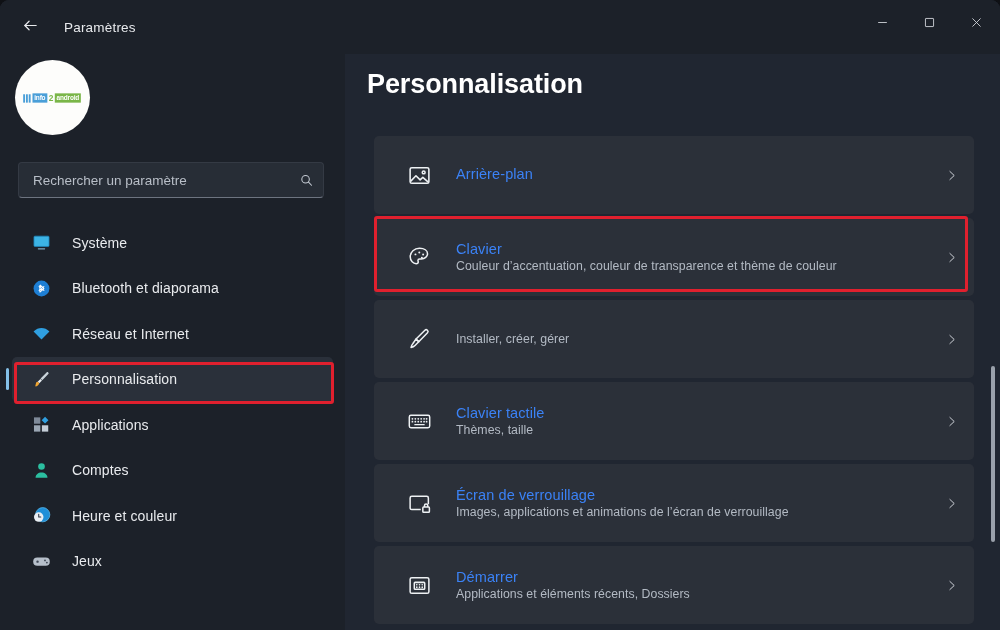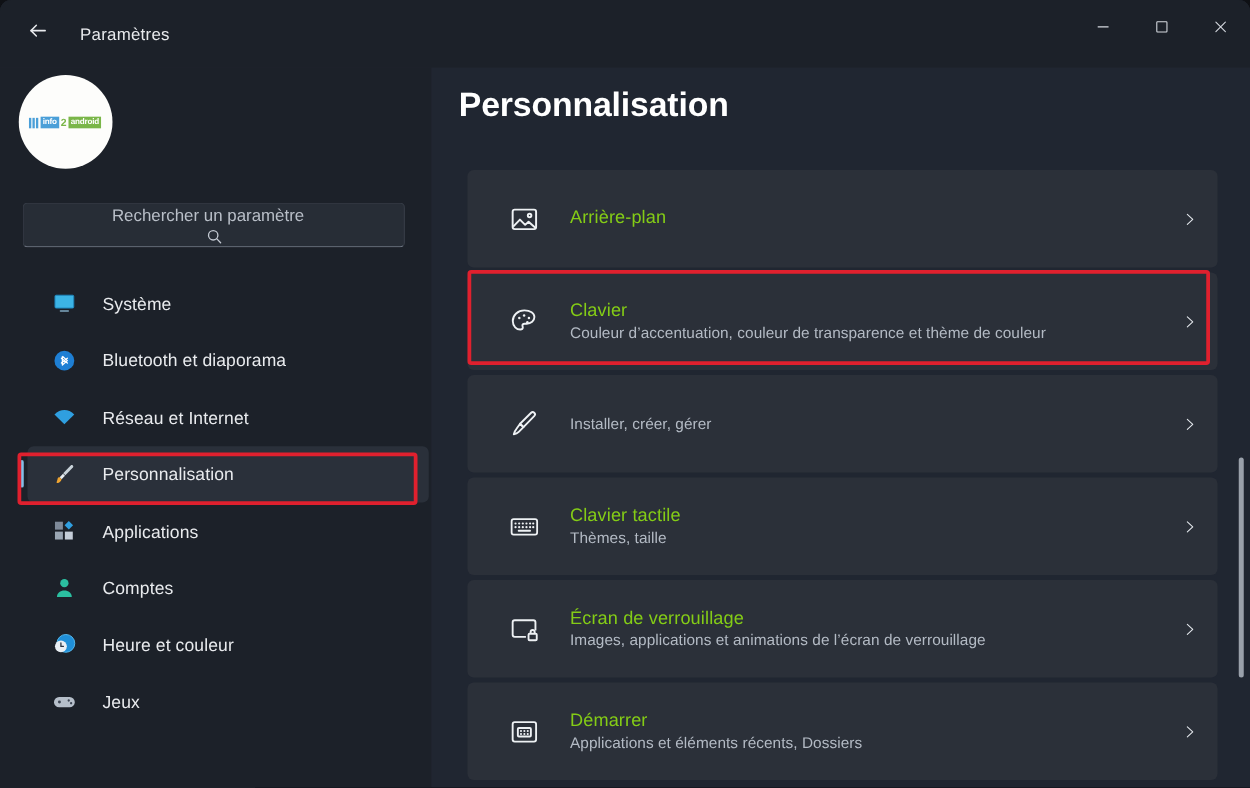--- a/index.html
+++ b/index.html
@@ -75,34 +75,34 @@
     padding:1px 2px; letter-spacing:-.2px; line-height:8px;
   }
 
   #searchbox {
     position:absolute; left:18px; top:108px;
     width:306px; height:36px;
     background:#272d36;
     border:1px solid #343a44;
     border-bottom:1px solid #6d7480;
     border-radius:4px;
-    display:flex; align-items:center;flex-direction:column;
+    display:flex; align-items:center;
   }
   #search-input {
     flex:1; border:none; outline:none; background:transparent;
     color:#c7ccd4; font-size:13.5px;
     padding-left:14px;
     font-family:"Liberation Sans", sans-serif;
   }
   #search-input::placeholder { color:#b9bfc8; opacity:1; }
   #search-icon { width:34px; display:flex; align-items:center; justify-content:center; }
   #search-icon svg { width:15px; height:15px; }
 
   #navlist {
-    position:absolute; left:10px; top:166px;
+    position:absolute; left:0; top:166px;
     width:345px;
   }
   .navitem {
     position:relative;
     height:45.5px;
     margin:0 12px;
     display:flex; align-items:center;
     border-radius:5px;
     padding-left:18px;
   }
@@ -137,21 +137,21 @@
     border-radius:5px;
     margin-bottom:4px;
     display:flex; align-items:center;
   }
   .card-ico {
     width:30px; height:30px; margin-left:30px; margin-right:22px;
     display:flex; align-items:center; justify-content:center; flex:0 0 30px;
   }
   .card-ico svg { width:25px; height:25px; display:block; }
   .card-text { flex:1; }
-  .card-title { font-size:14.5px; color:#84cc16; margin-bottom:2px; letter-spacing:.1px; }
+  .card-title { font-size:14.5px; color:#3b82f6; margin-bottom:2px; letter-spacing:.1px; }
   .card-sub { font-size:12.3px; color:#b3bac4; letter-spacing:.05px; }
   .card-chev {
     width:46px; display:flex; align-items:center; justify-content:center;
   }
   .card-chev svg { width:13px; height:13px; }
 
   
   .redbox {
     position:absolute;
     border:3px solid #e0202e;

